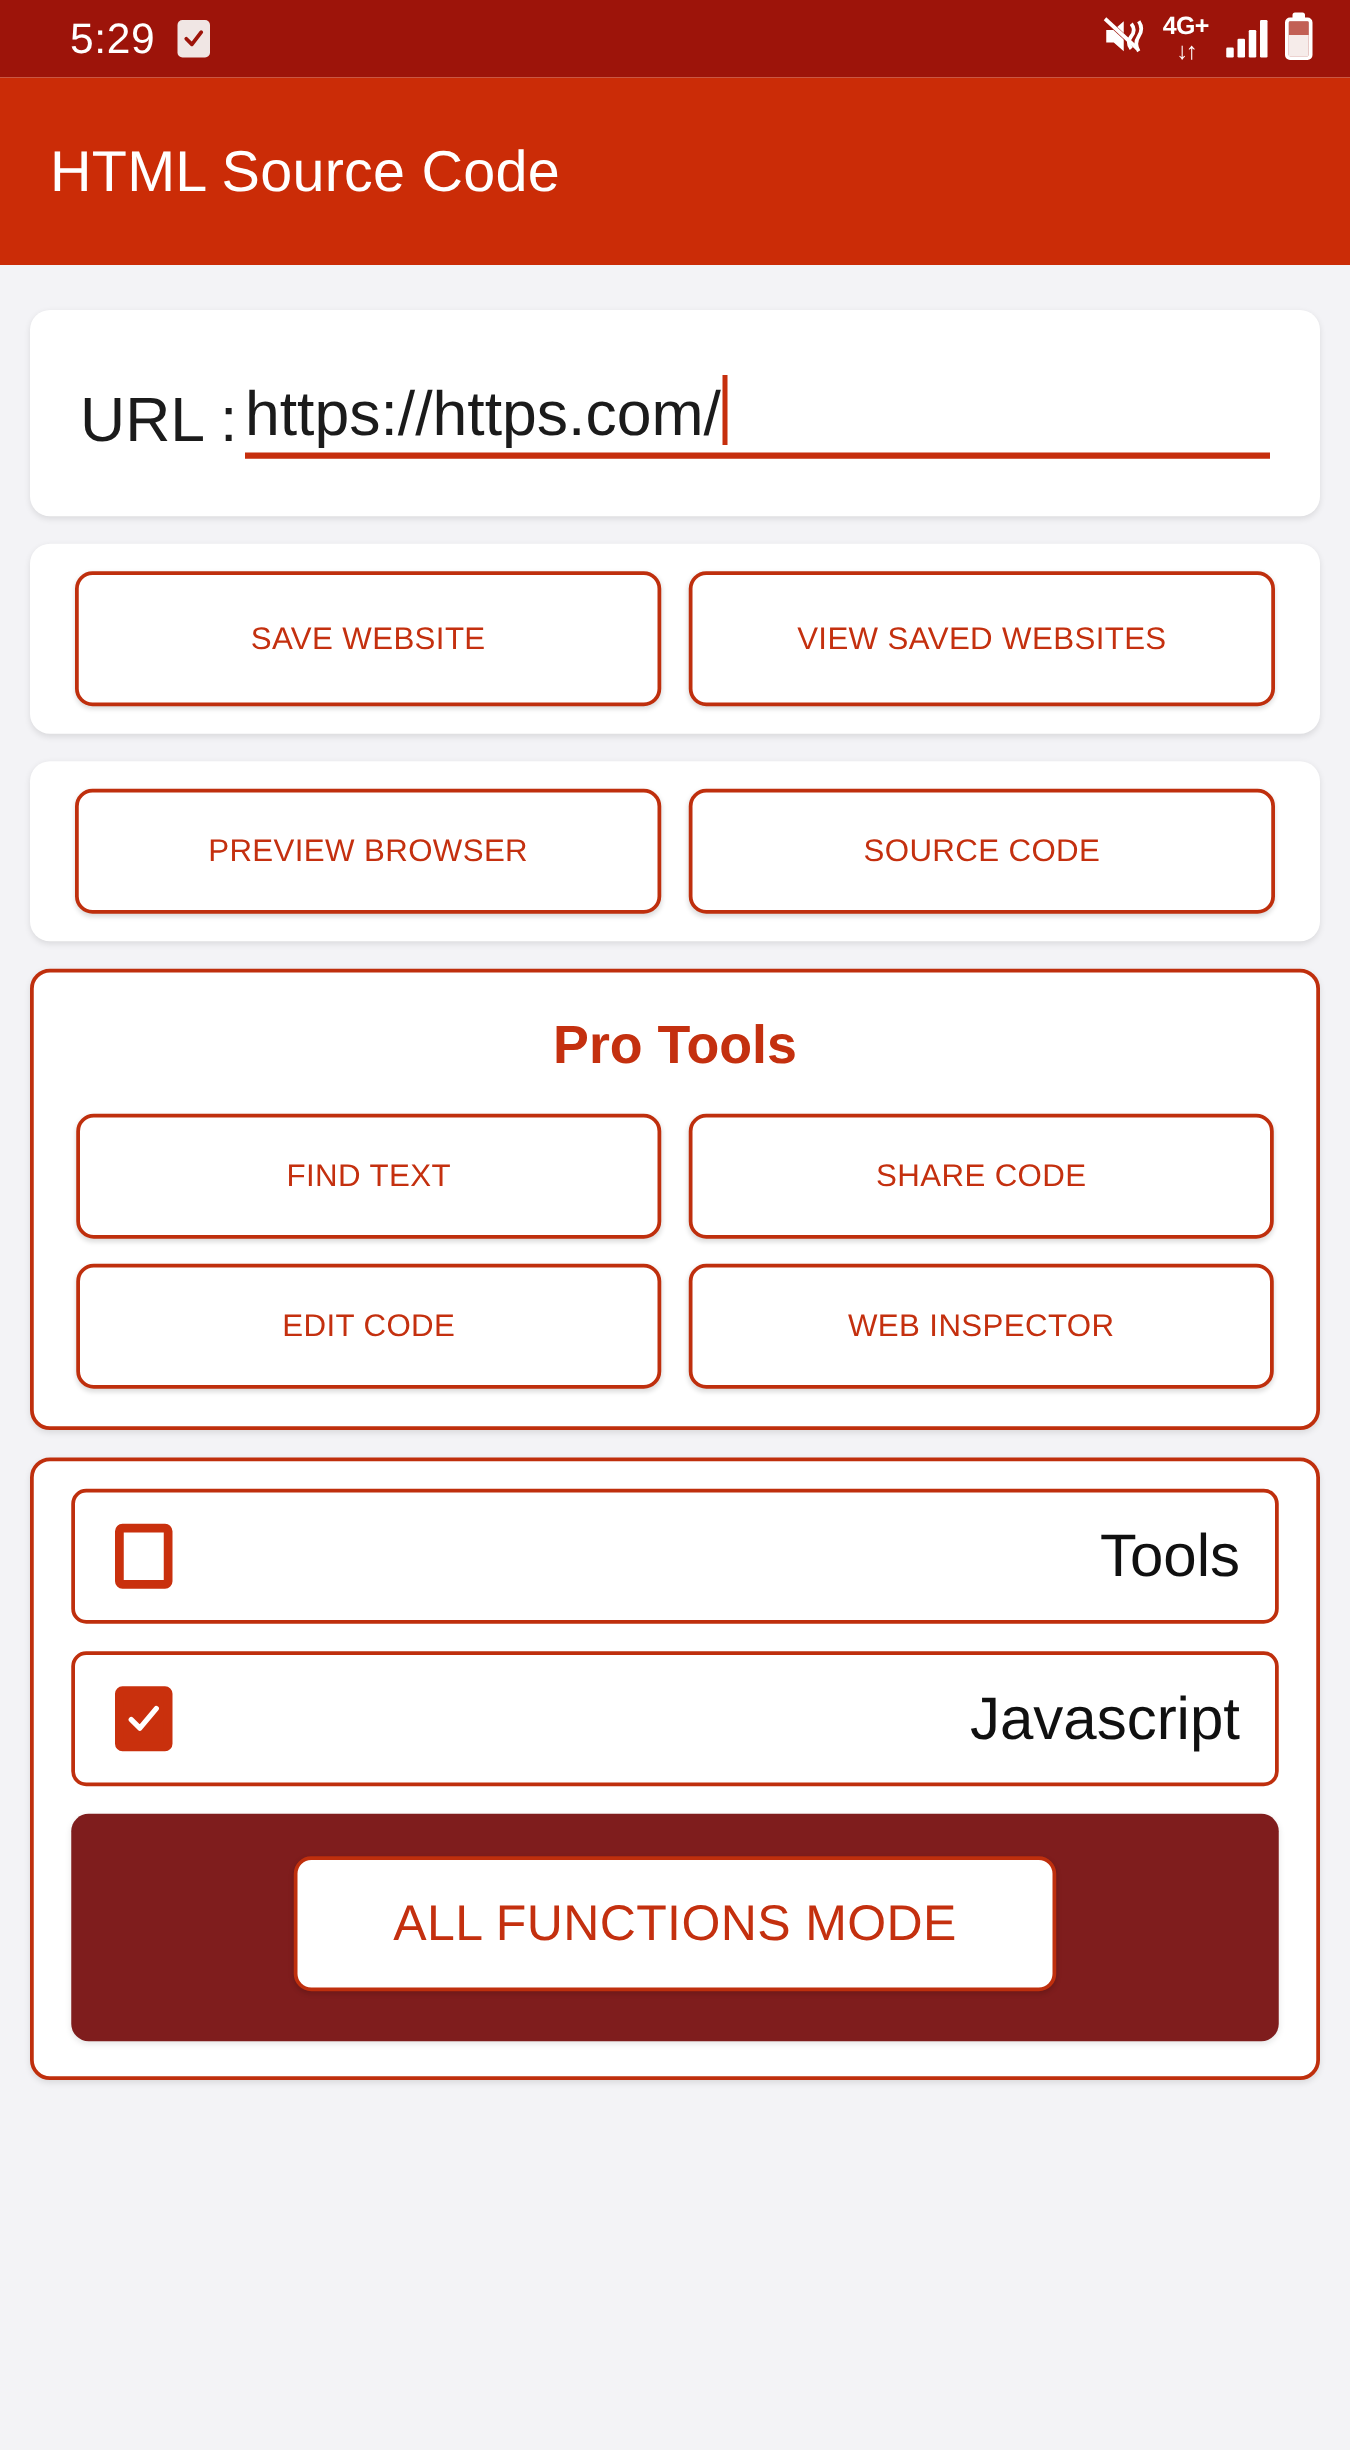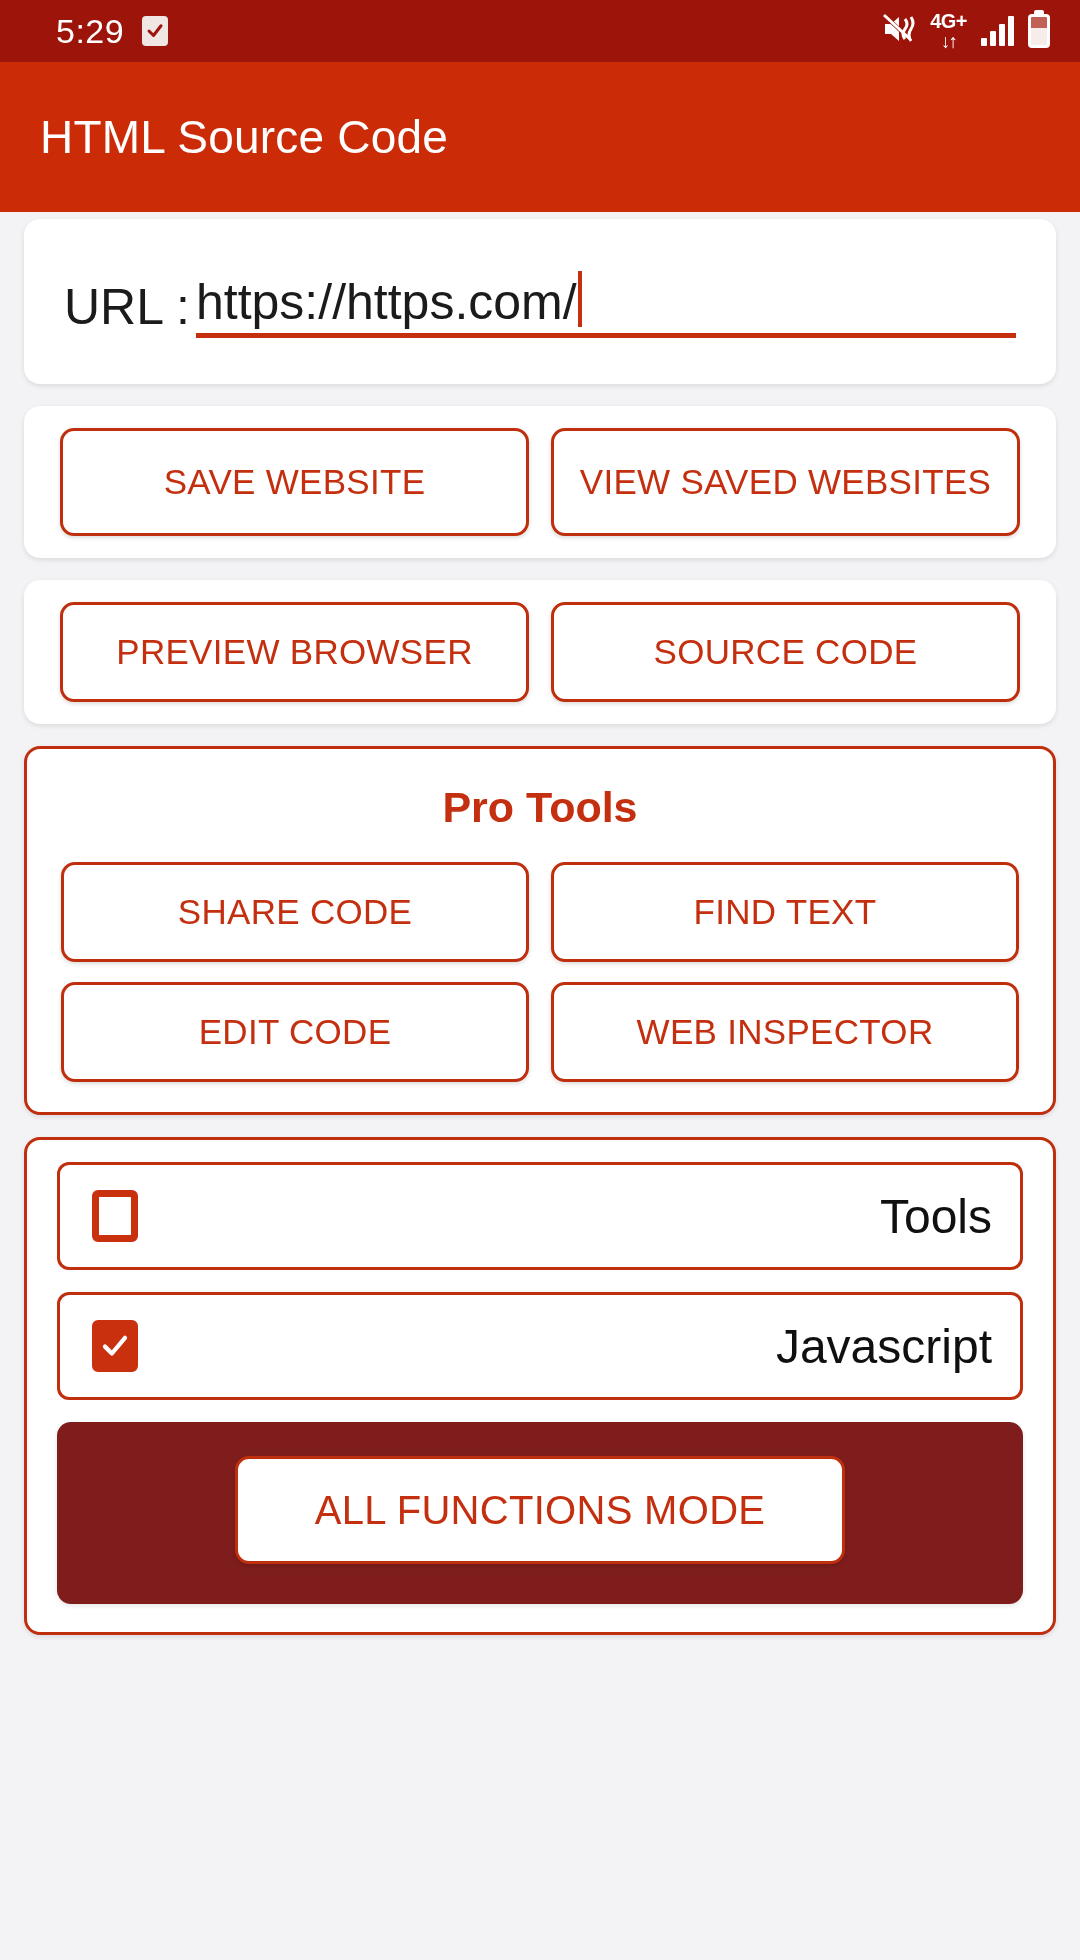--- a/index.html
+++ b/index.html
@@ -108,21 +108,21 @@
   }
   .app-title {
     color: #ffffff;
     font-size: 46px;
     font-weight: normal;
     letter-spacing: 0.2px;
   }
 
   
   .content {
-    padding: 7px 24px 0 24px;
+    padding: 36px 24px 0 24px;
   }
 
   .card {
     background: #ffffff;
     border-radius: 16px;
     box-shadow: 0 2px 5px rgba(0,0,0,0.10);
     margin-bottom: 22px;
   }
 
   
@@ -176,21 +176,21 @@
     font-size: 33px;
     color: #c4300f;
   }
 
   
   .obtn {
     border: 3px solid #bf2f0d;
     border-radius: 14px;
     background: #ffffff;
     color: #c4300f;
-    font-size: 35px;
+    font-size: 25px;
     font-family: "Liberation Sans", sans-serif;
     letter-spacing: 0.3px;
     display: flex;
     align-items: center;
     justify-content: center;
     text-align: center;
     box-shadow: 0 2px 4px rgba(0,0,0,0.14);
     line-height: 1.15;
     padding: 8px 6px;
     cursor: pointer;
@@ -350,22 +350,22 @@
     <div class="btn-row">
       <div class="obtn h-std">PREVIEW BROWSER</div>
       <div class="obtn h-std">SOURCE CODE</div>
     </div>
   </div>
 
   <div class="pro-card">
     <div class="pro-title">Pro Tools</div>
     <div class="pro-grid">
       <div class="btn-row">
+        <div class="obtn h-std">FIND TEXT</div>
         <div class="obtn h-std">SHARE CODE</div>
-        <div class="obtn h-std">FIND TEXT</div>
       </div>
       <div class="btn-row">
         <div class="obtn h-std">EDIT CODE</div>
         <div class="obtn h-std">WEB INSPECTOR</div>
       </div>
     </div>
   </div>
 
   <div class="opt-card">
 

